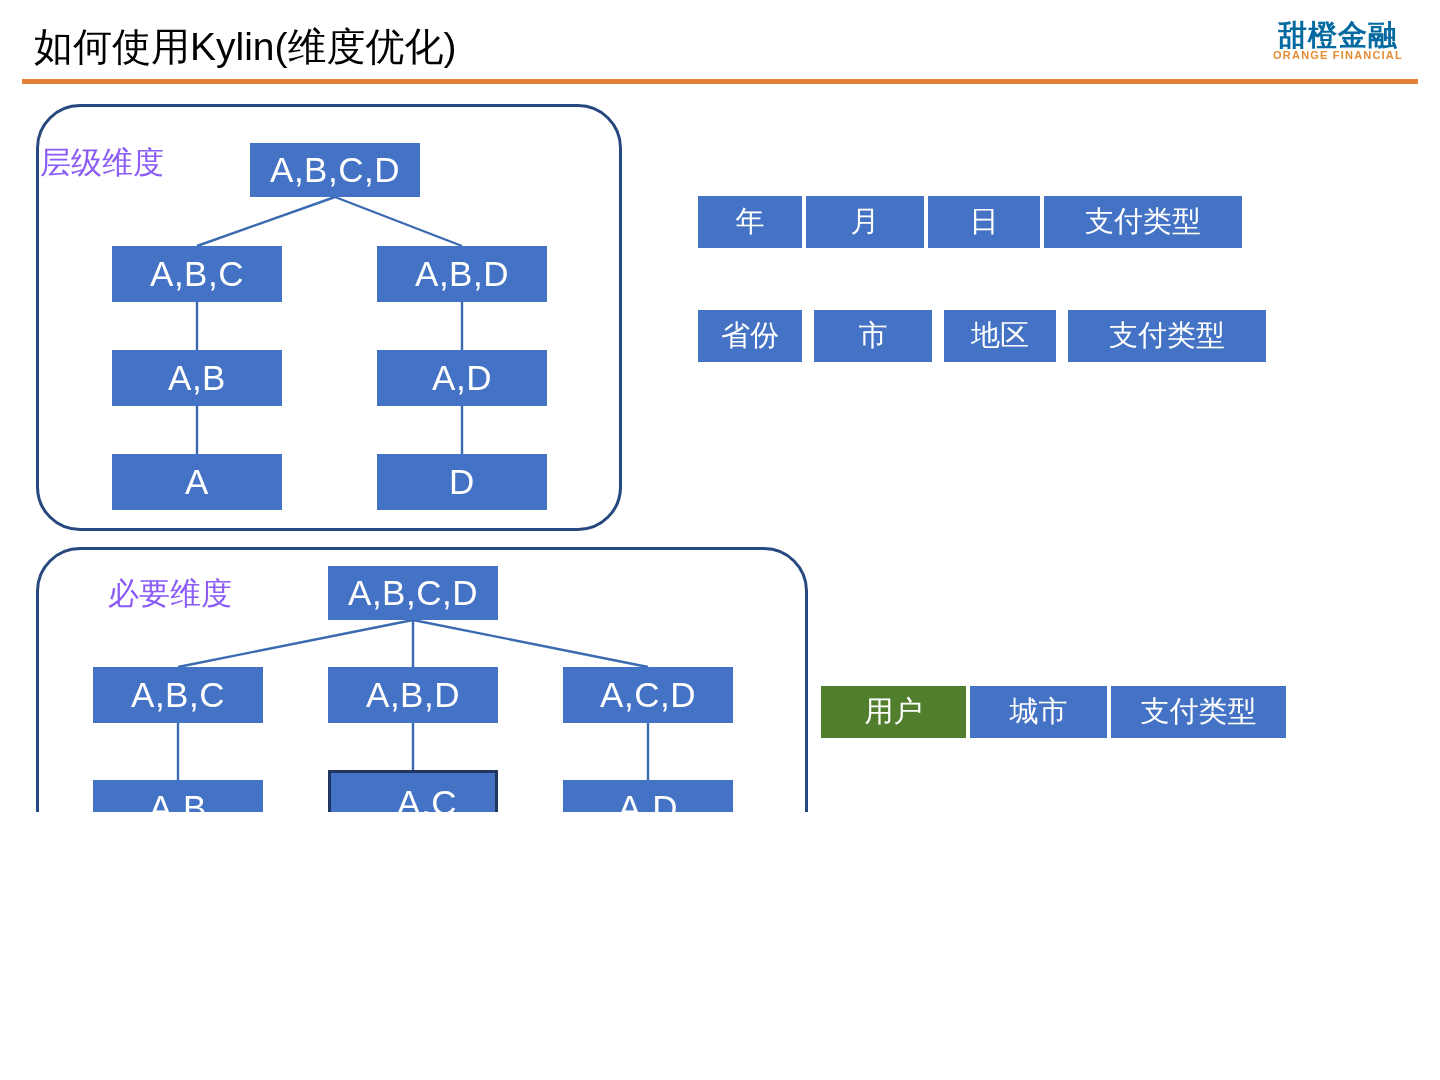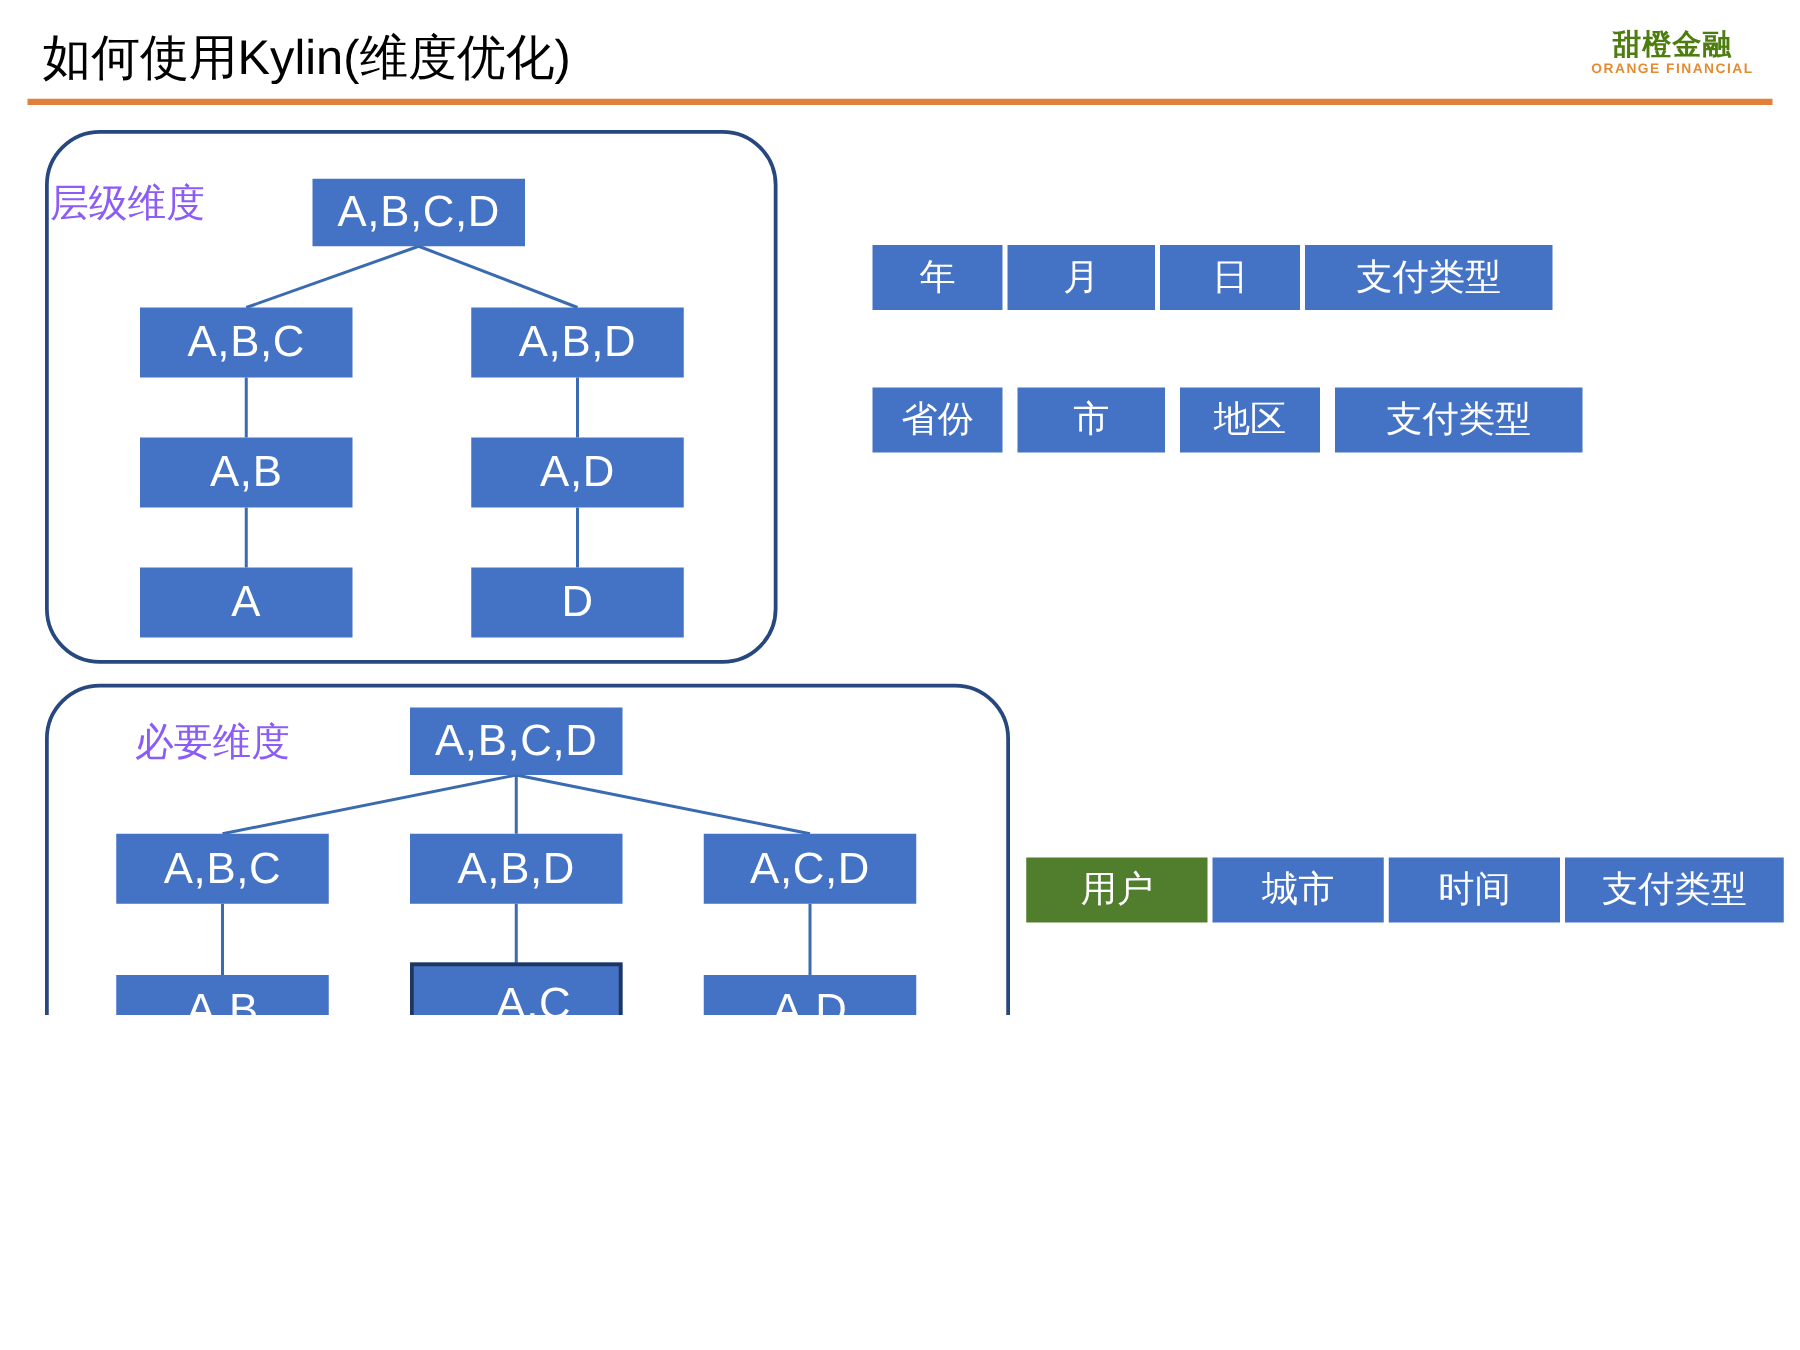--- a/index.html
+++ b/index.html
@@ -30,23 +30,23 @@
     letter-spacing: 0px;
   }
   .logo {
     position: absolute;
     right: 22px;
     top: 22px;
     text-align: center;
     width: 160px;
   }
   .logo-cn {
-    font-size: 23px;
+    font-size: 29px;
     font-weight: bold;
-    color: #4d7c0f;
+    color: #0369a1;
     letter-spacing: 1px;
     line-height: 27px;
     white-space: nowrap;
   }
   .logo-en {
     font-size: 11px;
     font-weight: bold;
     color: #E58C33;
     letter-spacing: 1.2px;
     line-height: 13px;
@@ -224,20 +224,19 @@
   <div class="dim-table" style="left:698px; top:310px;gap:12px;">
     <div class="dim-cell" style="width:104px;">省份</div>
     <div class="dim-cell" style="width:118px;">市</div>
     <div class="dim-cell" style="width:112px;">地区</div>
     <div class="dim-cell" style="width:198px;">支付类型</div>
   </div>
 
   <div class="dim-table" style="left:821px; top:686px;">
     <div class="dim-cell green" style="width:145px;">用户</div>
     <div class="dim-cell" style="width:137px;">城市</div>
-    <div class="dim-cell" style="width:137px;">时间</div>
     <div class="dim-cell" style="width:175px;">支付类型</div>
   </div>
 
   <div class="rule-bottom"></div>
   <div class="page-number">20</div>
 
 </div>
 
 </body></html>

